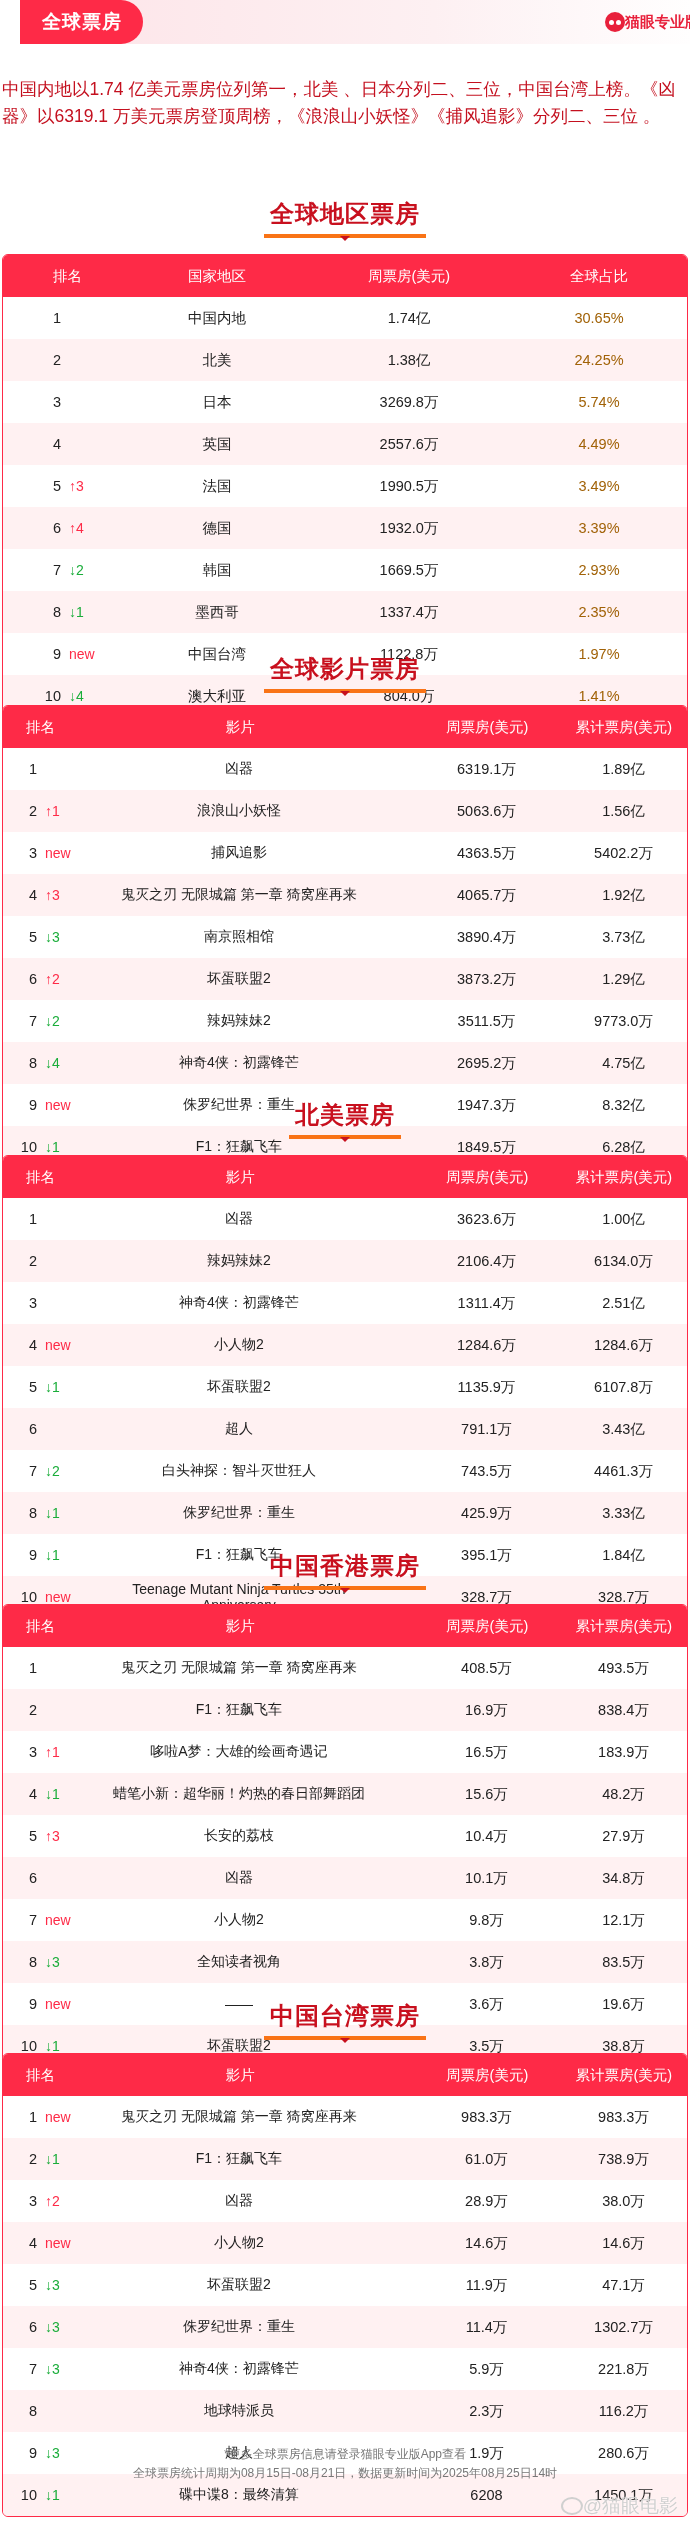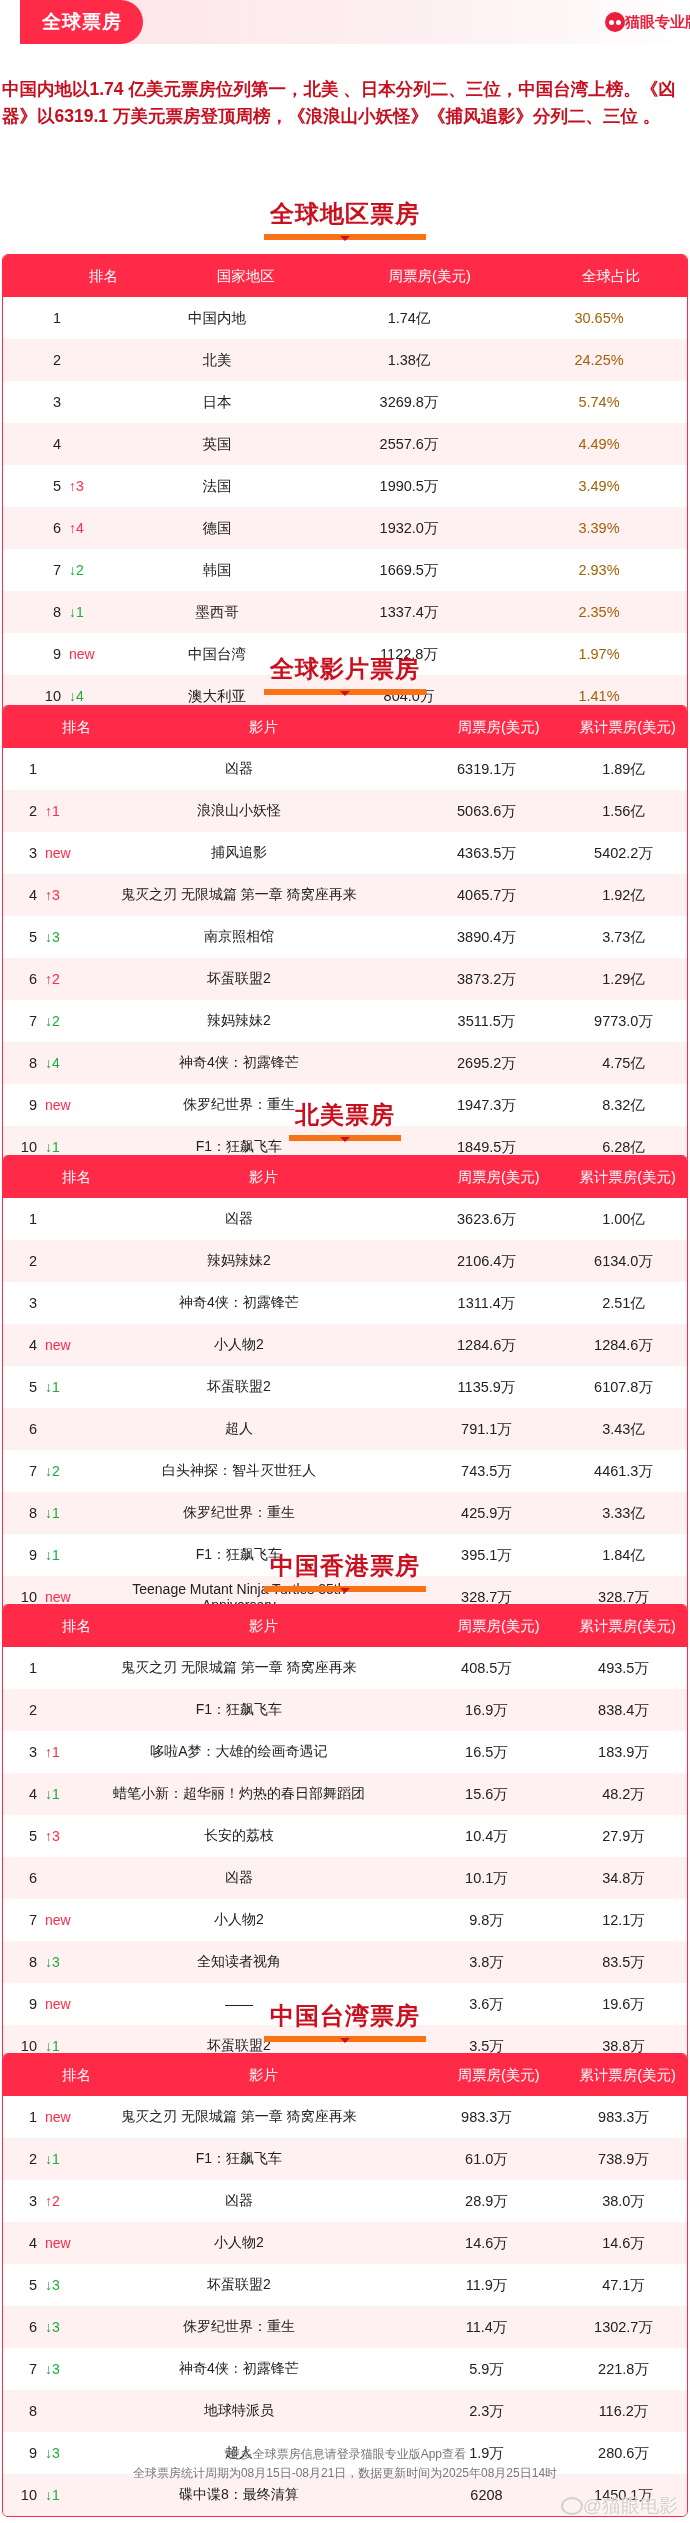--- a/index.html
+++ b/index.html
@@ -34,45 +34,45 @@
     }
     .brand .logo::before, .brand .logo::after {
       content: ""; position: absolute; top: 8px; width: 5px; height: 5px;
       border-radius: 50%; background: #fff;
     }
     .brand .logo::before { left: 4px; }
     .brand .logo::after { right: 4px; }
 
     .summary {
       position: absolute; left: 2px; top: 76px; width: 686px;
-      color: #c4101f; font-size: 17.5px; font-weight: bold; line-height: 27px;
+      color: #c4101f; font-size: 17.5px; font-weight: normal; line-height: 27px;
     }
 
     .section-title {
       position: absolute; left: 0; width: 690px; text-align: center;
     }
     .section-title .txt {
       display: inline-block; color: #c8101e; font-size: 24px; font-weight: bold;
-      padding: 0 6px 4px; border-bottom: 6px solid #f97316; position: relative;
+      padding: 0 6px 4px; border-bottom: 4px solid #f97316; position: relative;
       letter-spacing: 1px;
     }
     .section-title .txt::after {
       content: ""; position: absolute; left: 50%; bottom: -7px; margin-left: -5px;
       border-left: 5px solid transparent; border-right: 5px solid transparent;
       border-top: 5px solid #c8101e;
     }
 
     .table {
       position: absolute; left: 2px; width: 686px;
       border: 1px solid #fe2a47; border-radius: 6px; overflow: hidden;
       background: #fff;
     }
     .thead {
       height: 42px; background: #fe2a47; color: #fff; font-size: 14.5px;
-      display: flex; align-items: center; padding-left: 36px;
+      display: flex; align-items: center;
     }
     .row {
       height: 42px; display: flex; align-items: center; font-size: 14.5px; color: #222;
     }
     .row.alt { background: #fff1f2; }
     .rank-cell { display: flex; align-items: center; }
     .rank-num { display: inline-block; text-align: right; }
     .chg { margin-left: 8px; font-size: 14px; }
     .chg.up, .chg.new { color: #fe2a47; }
     .chg.down { color: #1aad3a; }

